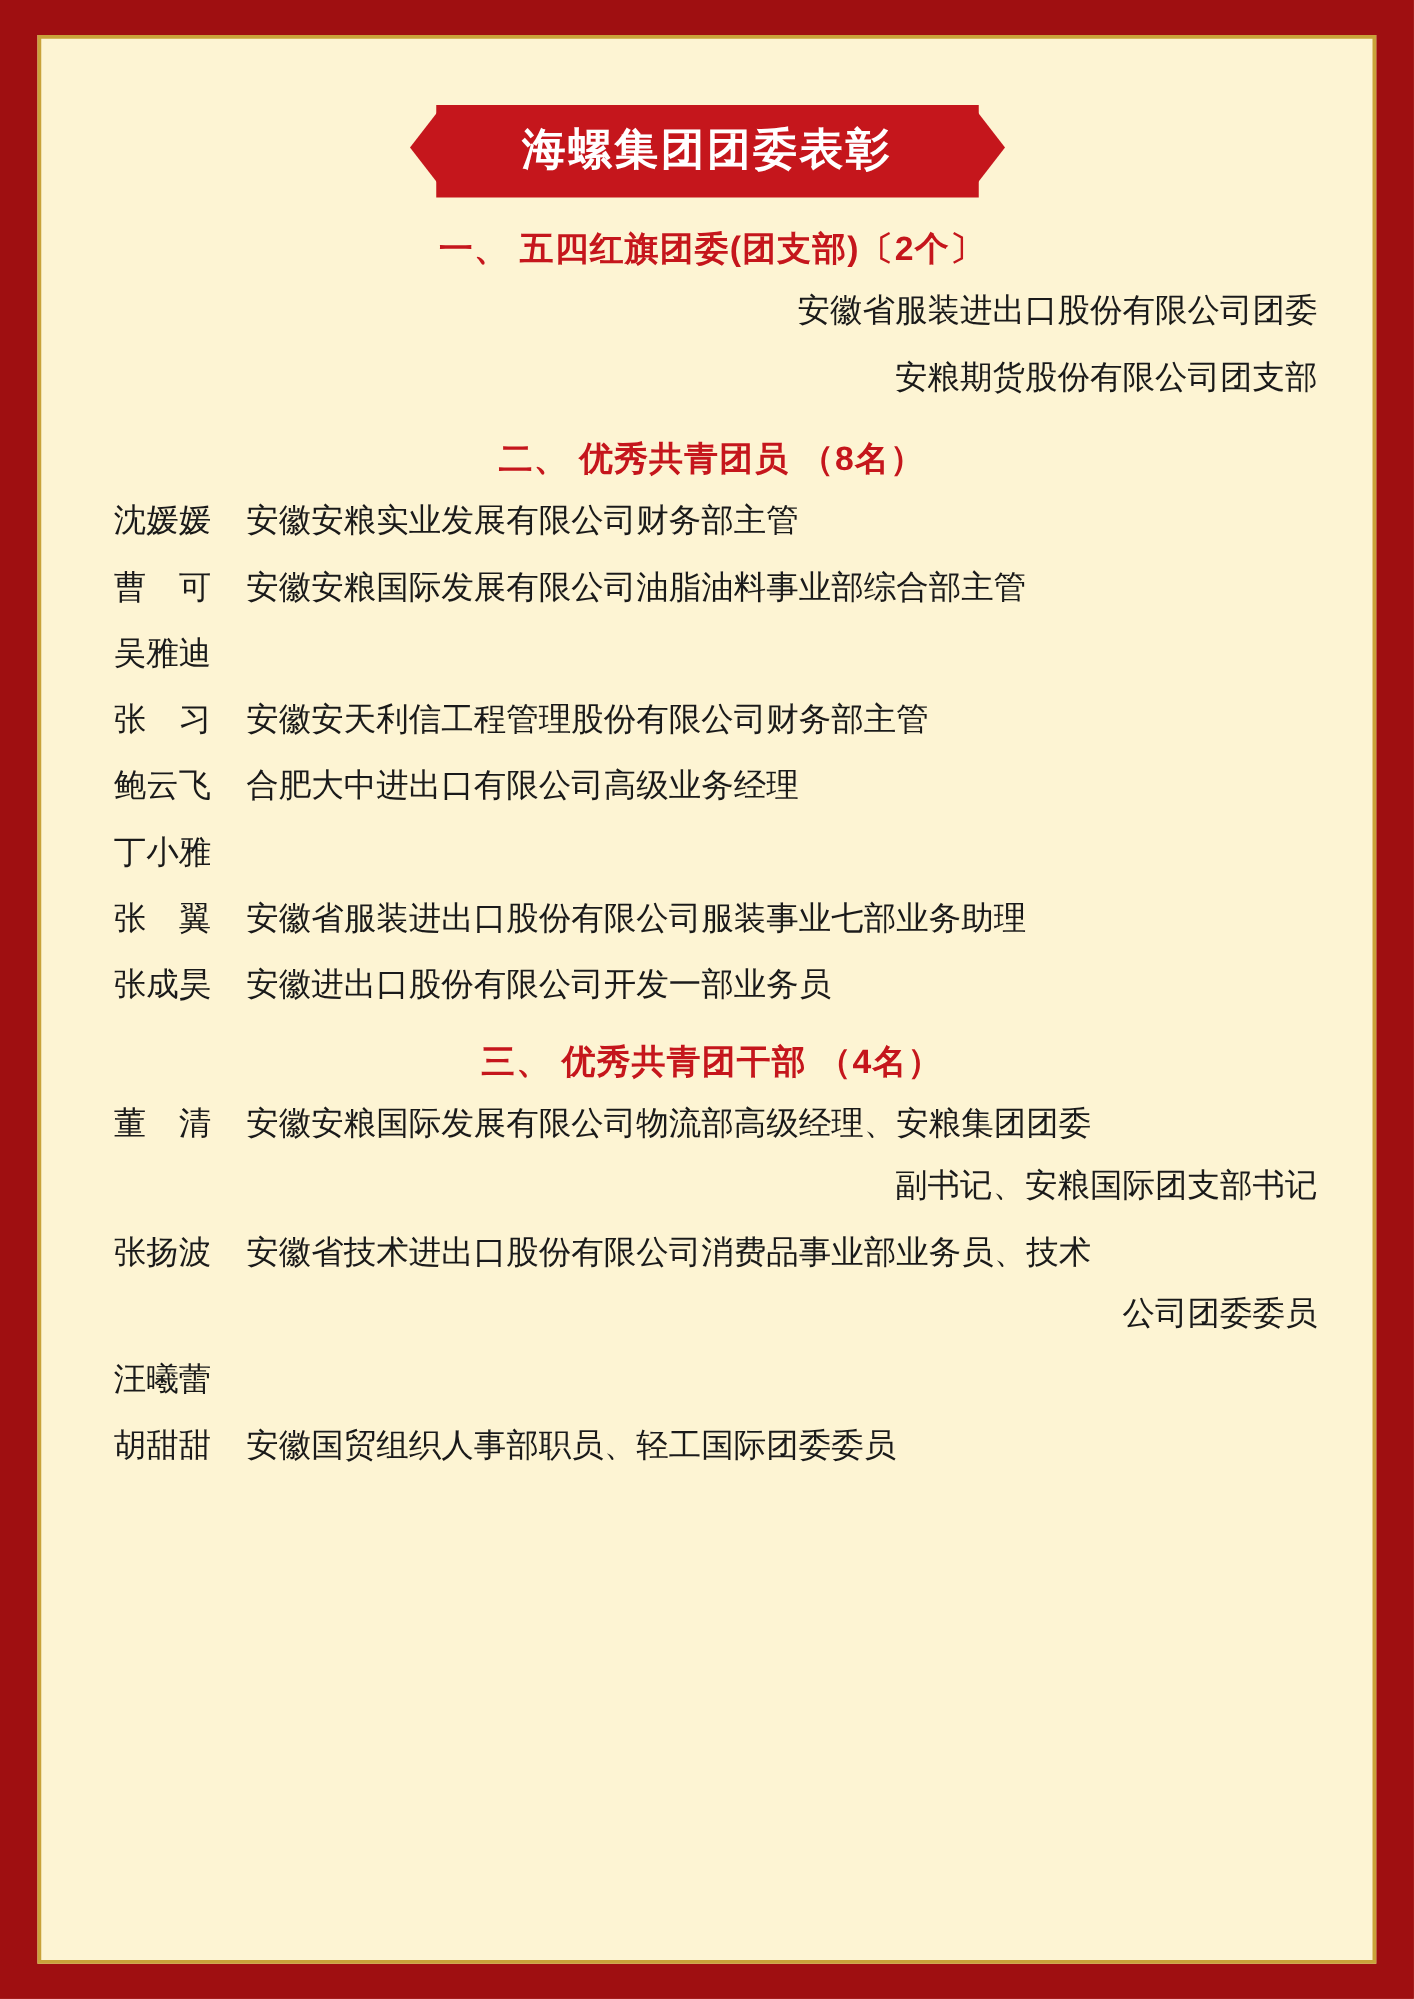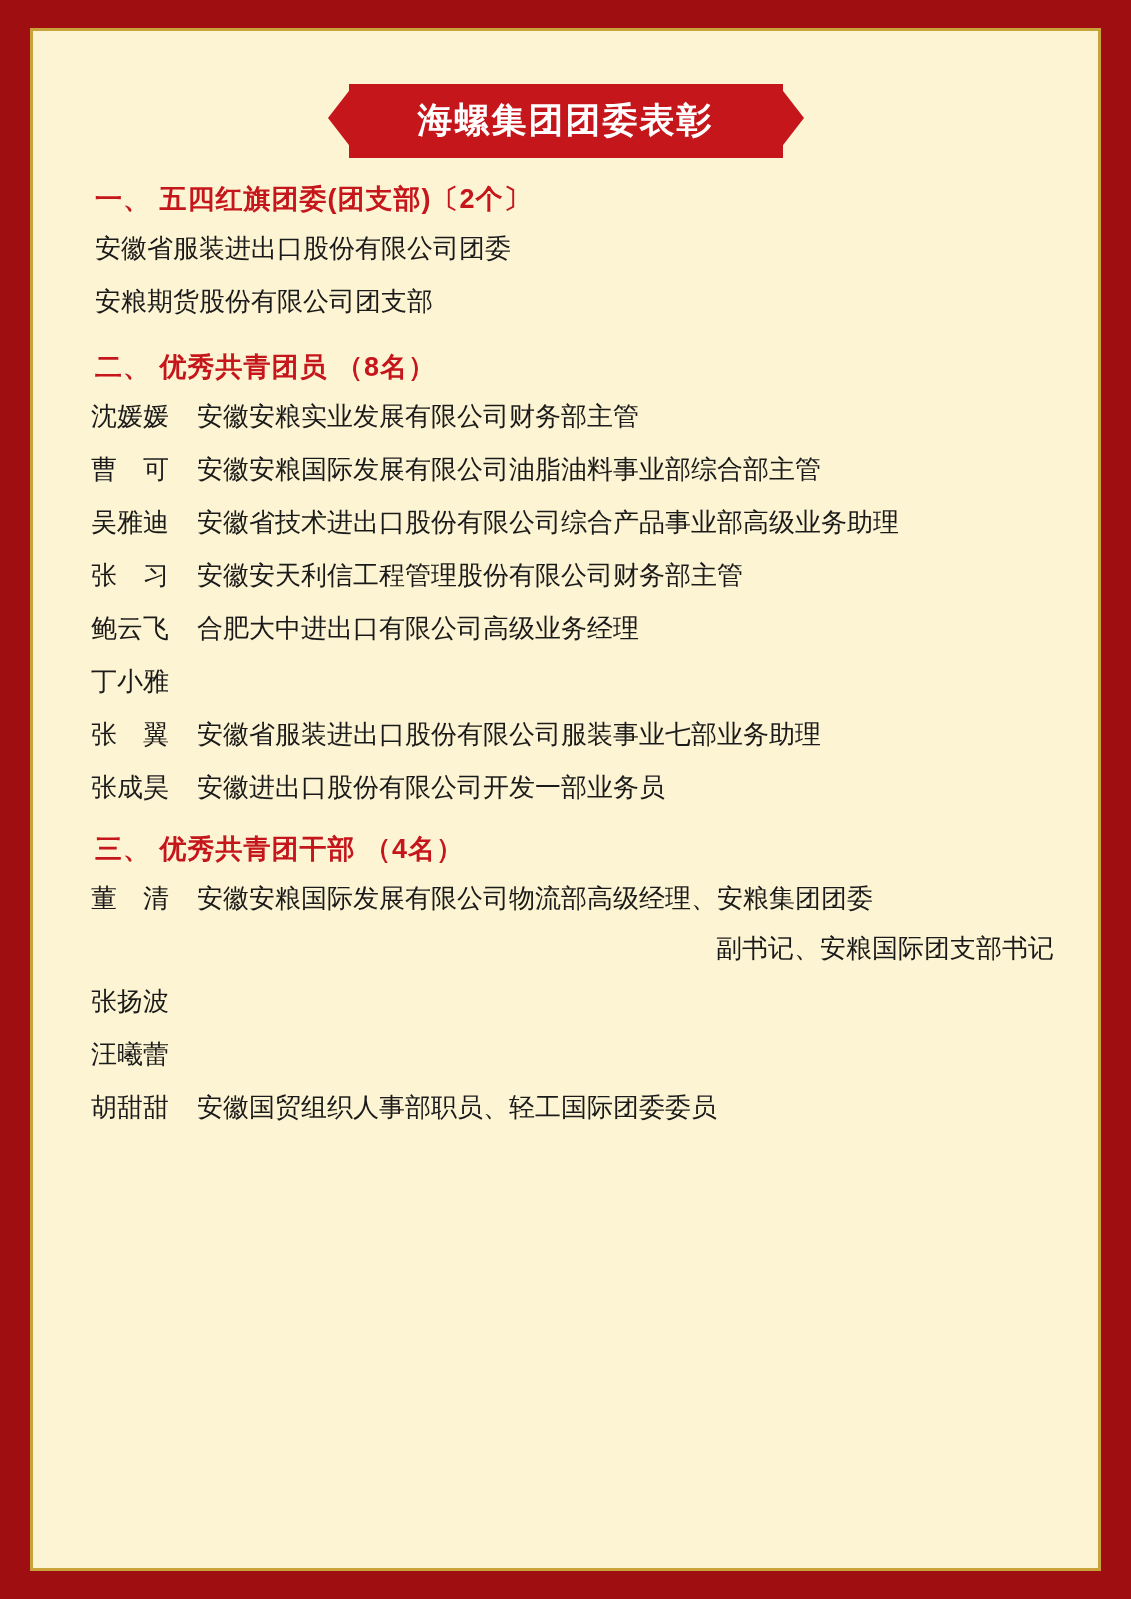--- a/index.html
+++ b/index.html
@@ -72,21 +72,22 @@
   .banner-inner {
     position: relative;
     z-index: 2;
   }
   
   .section-title {
     color: #c5161c;
     font-size: 27px;
     font-weight: bold;
     letter-spacing: 1px;
-    margin: 0 0 14px 18px;
+    margin: 0 0 14px 8px;
+    text-align: center;
   }
   .section {
     margin-bottom: 26px;
   }
   .section.first {
     margin-bottom: 30px;
   }
   
   .entry {
     display: flex;
@@ -103,20 +104,21 @@
     white-space: pre;
   }
   .entry .desc {
     flex: 1 1 auto;
   }
   .entry.plain {
     margin-left: 18px;
   }
   .entry.plain .desc {
     white-space: pre-wrap;
+    text-align: right;
   }
   .desc .cont {
     display: block;
     margin-top: 14px;
     margin-left: 0;
     text-align: right;
   }
   .entry.two-line .desc .cont {
     margin-left: 0;
   }
@@ -149,21 +151,20 @@
       <div class="entry">
         <span class="name">沈媛媛</span>
         <span class="desc">安徽安粮实业发展有限公司财务部主管</span>
       </div>
       <div class="entry">
         <span class="name">曹　可</span>
         <span class="desc">安徽安粮国际发展有限公司油脂油料事业部综合部主管</span>
       </div>
       <div class="entry">
         <span class="name">吴雅迪</span>
-        <span class="desc">安徽省技术进出口股份有限公司综合产品事业部高级业务助理</span>
       </div>
       <div class="entry">
         <span class="name">张　习</span>
         <span class="desc">安徽安天利信工程管理股份有限公司财务部主管</span>
       </div>
       <div class="entry">
         <span class="name">鲍云飞</span>
         <span class="desc">合肥大中进出口有限公司高级业务经理</span>
       </div>
       <div class="entry">
@@ -182,20 +183,21 @@
     <div class="section">
       <div class="section-title">三、 优秀共青团干部 （4名）</div>
 
       <div class="entry two-line">
         <span class="name">董　清</span>
         <span class="desc"><span>安徽安粮国际发展有限公司物流部高级经理、安粮集团团委</span><span class="cont">副书记、安粮国际团支部书记</span></span>
       </div>
 
       <div class="entry two-line">
         <span class="name">张扬波</span>
+        <span class="desc"><span>安徽省技术进出口股份有限公司消费品事业部业务员、技术</span><span class="cont">公司团委委员</span></span>
       </div>
 
       <div class="entry two-line">
         <span class="name">汪曦蕾</span>
       </div>
 
       <div class="entry">
         <span class="name">胡甜甜</span>
         <span class="desc">安徽国贸组织人事部职员、轻工国际团委委员</span>
       </div>

